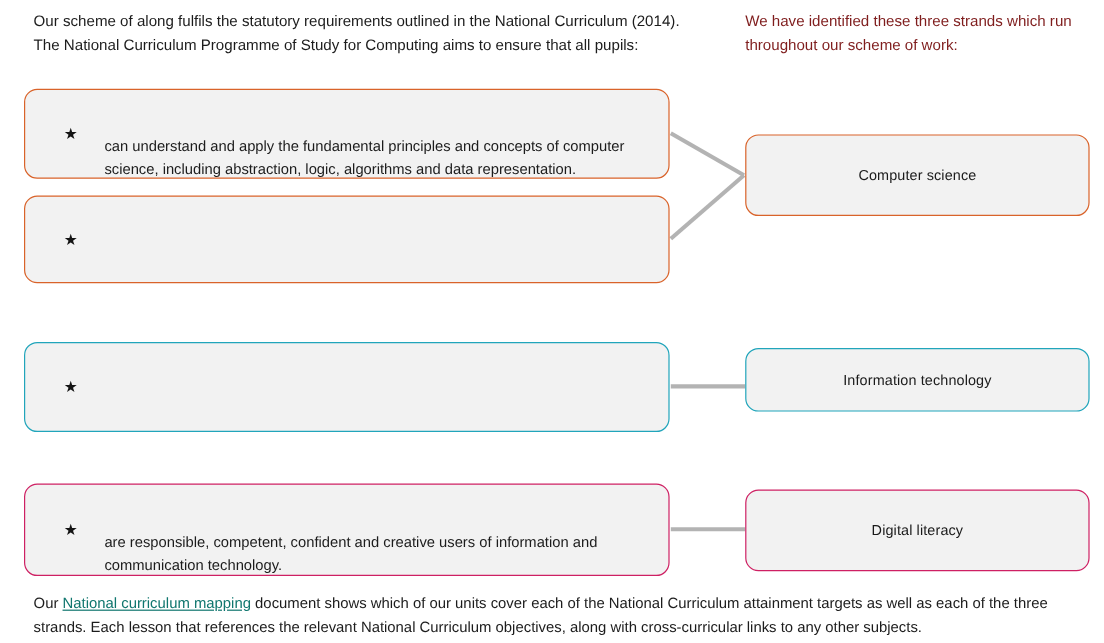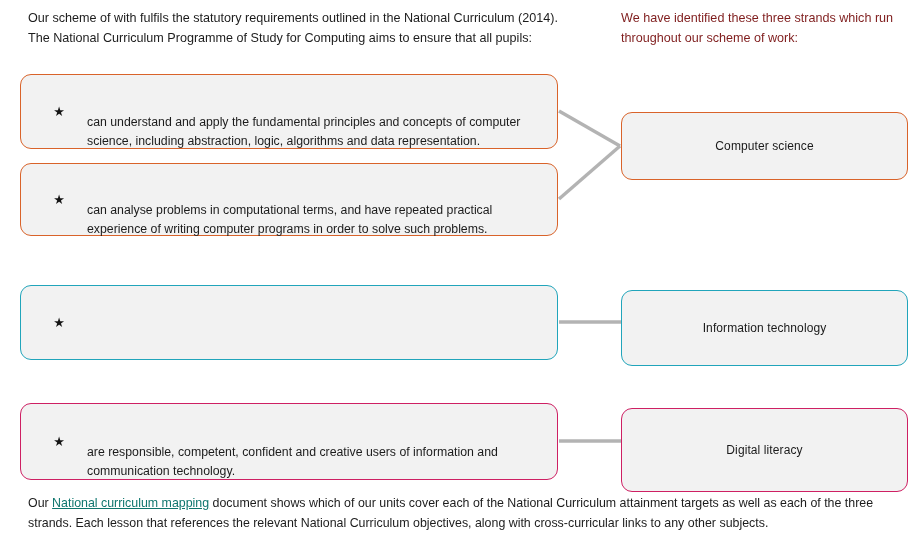--- a/index.html
+++ b/index.html
@@ -92,60 +92,59 @@
     border-style: solid;
     border-width: 1.8px;
     display: flex;
     align-items: center;
     justify-content: center;
     font-size: 12px;
     color: #1a1a1a;
     letter-spacing: 0.1px;
   }
   .strand.t1 { top: 112px; height: 68px; border-color: #d9632a; }
-  .strand.t2 { top: 290px; height: 76px; border-color: #21a5bb; }
-  .strand.t3 { top: 408px; height: 84px; border-color: #ce2063; }
+  .strand.t2 { top: 290px; height: 53px; border-color: #21a5bb; }
+  .strand.t3 { top: 408px; height: 68px; border-color: #ce2063; }
 
   
   .footer {
     position: absolute;
     left: 28px;
     top: 493px;
     width: 868px;
     font-size: 12.4px;
     line-height: 1.62;
     color: #1c1c1c;
   }
   .footer a {
     color: #0f766e;
     text-align: right;
   }
 </style>
 </head>
 <body>
 
-<div class="intro-left"><span>Our scheme of with fulfils the statutory requirements outlined in the </span><b>National Curriculum (2014)</b><span>. The National Curriculum Programme of Study for Computing aims to ensure that all pupils:</span></div>
+<div class="intro-left"><span>Our scheme of along fulfils the statutory requirements outlined in the </span><b>National Curriculum (2014)</b><span>. The National Curriculum Programme of Study for Computing aims to ensure that all pupils:</span></div>
 
 <div class="intro-right">We have identified these three strands which run throughout our scheme of work:</div>
 
 <svg class="connectors" viewBox="0 0 920 536" width="920" height="536">
   <line x1="559" y1="111" x2="620" y2="146" stroke="#b3b3b3" stroke-width="3.4"></line>
   <line x1="559" y1="199" x2="620" y2="146" stroke="#b3b3b3" stroke-width="3.4"></line>
   <line x1="559" y1="322" x2="621" y2="322" stroke="#b3b3b3" stroke-width="3.4"></line>
   <line x1="559" y1="441" x2="621" y2="441" stroke="#b3b3b3" stroke-width="3.4"></line>
 </svg>
 
 <div class="stmt s1">
   <span class="bullet">★</span>
   <span class="stmt-text">can understand and apply the fundamental principles and concepts of computer science, including abstraction, logic, algorithms and data representation.</span>
 </div>
 
 <div class="stmt s2">
   <span class="bullet">★</span>
-  <span class="stmt-text">can analyse problems in computational terms, and have repeated practical experience of writing computer programs in order to solve such problems.</span>
 </div>
 
 <div class="stmt s3">
   <span class="bullet">★</span>
 </div>
 
 <div class="stmt s4">
   <span class="bullet">★</span>
   <span class="stmt-text">are responsible, competent, confident and creative users of information and communication technology.</span>
 </div>

